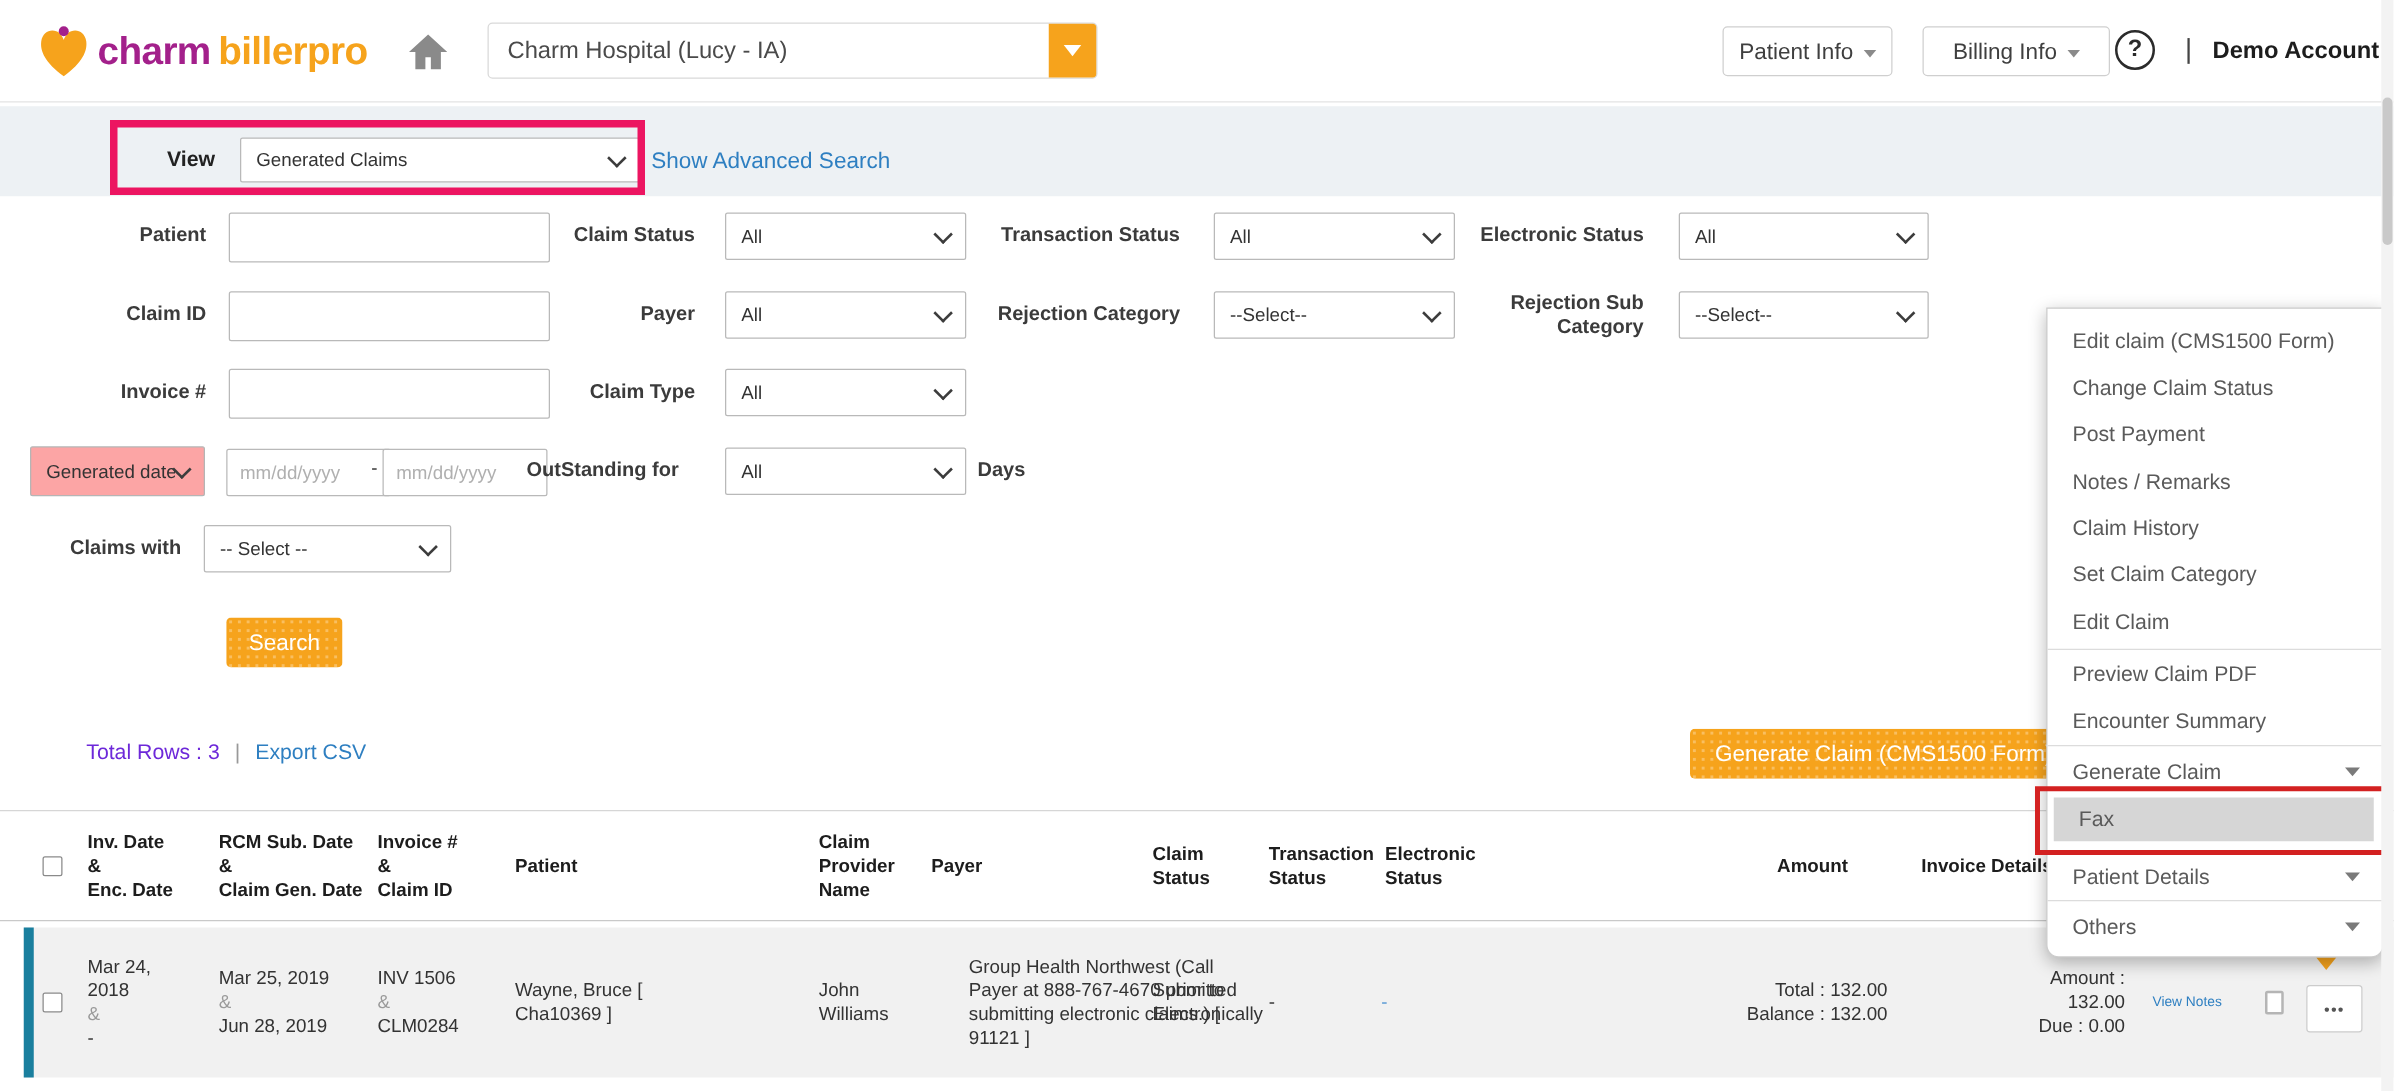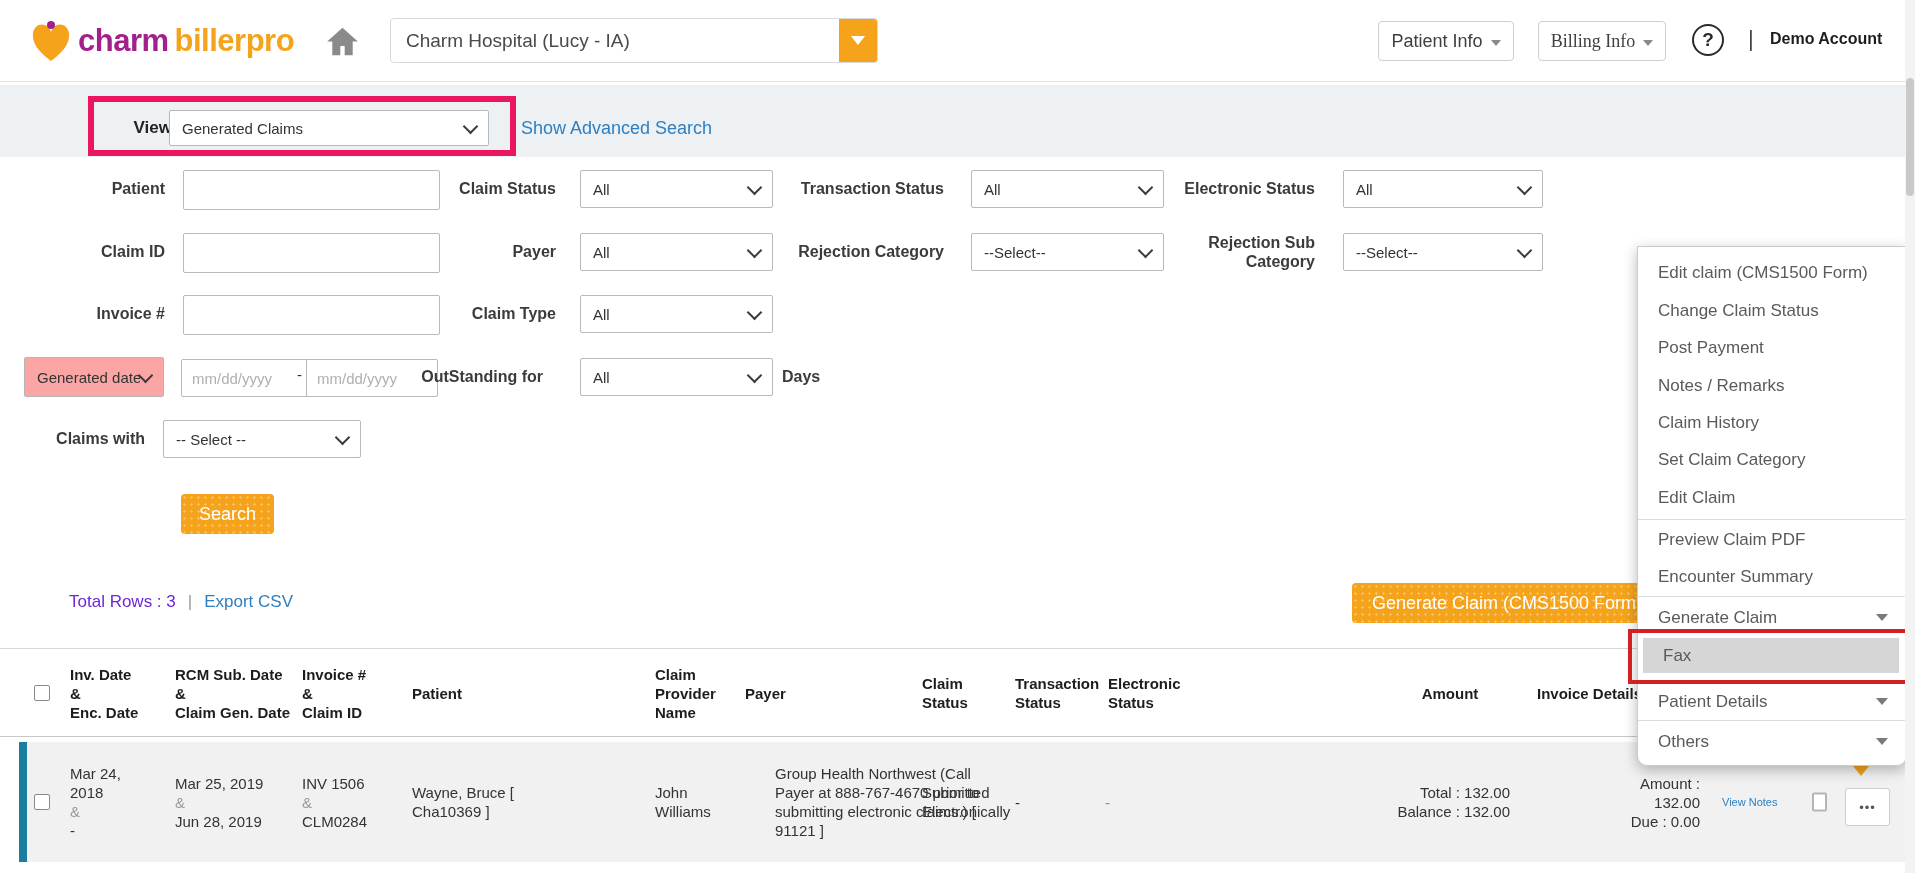--- a/index.html
+++ b/index.html
@@ -64,36 +64,36 @@
     <div class="abs practice" style="left:390px;top:18px;width:488px;height:45px;">
       <span class="txt">Charm Hospital (Lucy - IA)</span>
       <span class="obox">
           <span class="tri-dn-w"></span>
         </span>
     </div>
     <div class="abs hbtn" style="left:1378px;top:21px;width:136px;height:40px;">
       <span>Patient Info</span>
         <span class="tri-dn-g"></span>
     </div>
-    <div class="abs hbtn" style="left:1538px;top:21px;width:128px;height:40px;font-family:Liberation Serif, serif;">
+    <div class="abs hbtn" style="left:1538px;top:21px;width:150px;height:40px;">
       <span>Billing Info</span>
         <span class="tri-dn-g"></span>
     </div>
     <div class="abs helpcirc" style="left:1692px;top:24px;">
         <span>?</span>
       </div>
     <span class="abs" style="left:1748px;top:26px;font-size:22px;color:#444;">|</span>
-    <span class="abs" style="left:1770px;top:30px;font-size:16px;font-weight:600;color:#1d1d1d;">Demo Account</span>
+    <span class="abs" style="left:1770px;top:30px;font-size:19px;font-weight:600;color:#1d1d1d;">Demo Account</span>
   </div>
 
   <div class="abs viewband"></div>
   <div class="abs lbl" style="left:98px;top:110px;width:74px;height:36px;font-size:17px;color:#222;">
       <span>View</span>
     </div>
-  <div class="abs sel" style="left:169px;top:110px;width:320px;height:36px;">
+  <div class="abs sel" style="left:192px;top:110px;width:320px;height:36px;">
     <span class="val">Generated Claims</span>
       <span class="chev"></span>
   </div>
   <div class="abs pinkbox" style="left:88px;top:96px;width:428px;height:60px;z-index:5;pointer-events:none;"></div>
   <span class="abs link" style="left:521px;top:118px;font-size:18px;">Show Advanced Search</span>
 
   <div class="abs lbl" style="left:40px;top:170px;width:125px;height:38px;">
       <span>Patient</span>
     </div>
   <div class="abs" style="left:183px;top:170px;width:235px;height:38px;"><input class="inp" style=""></div>

